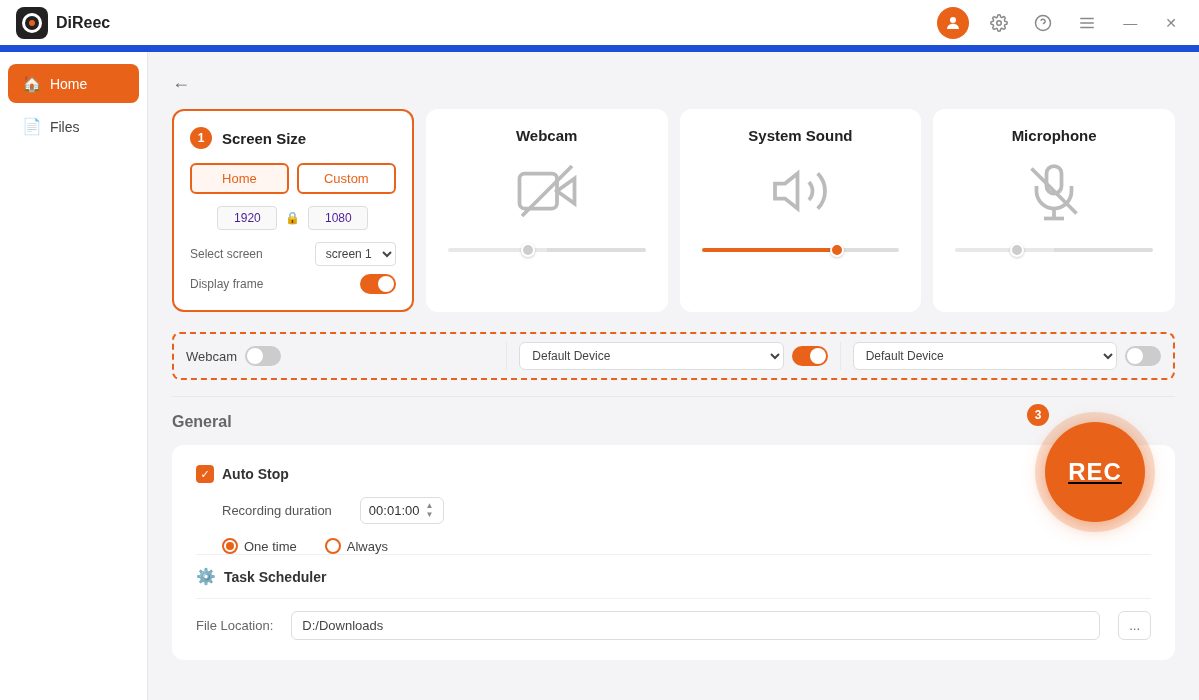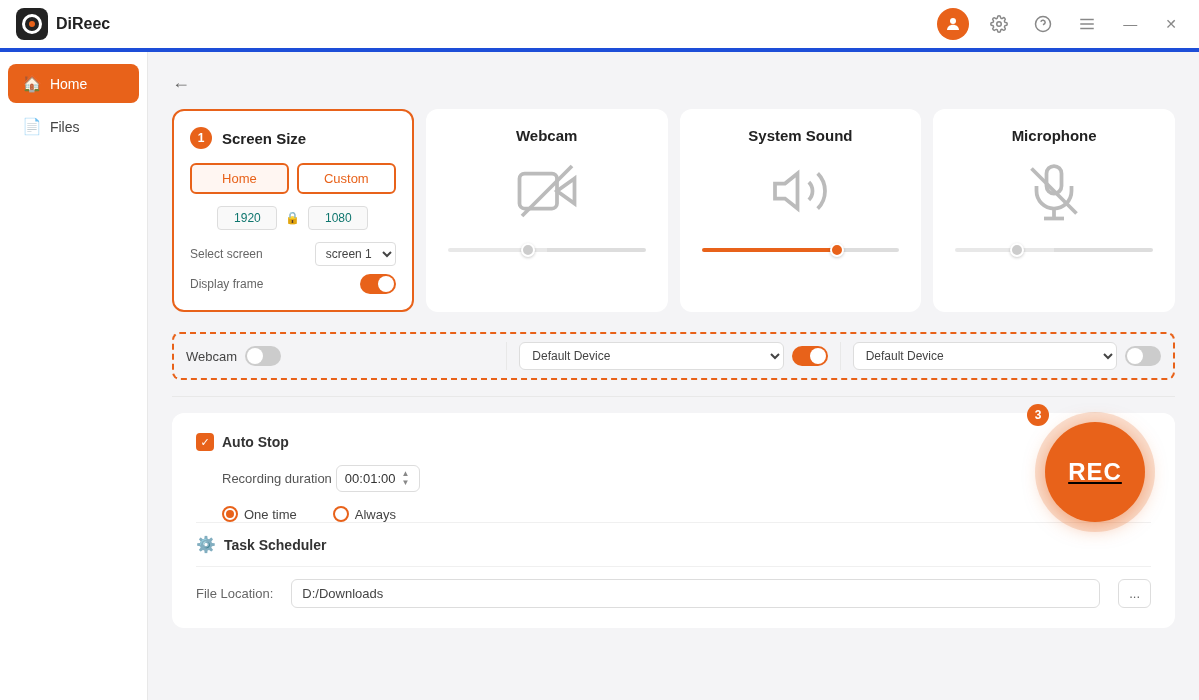--- a/index.html
+++ b/index.html
@@ -5,21 +5,21 @@
     * { box-sizing: border-box; margin: 0; padding: 0; font-family: -apple-system, BlinkMacSystemFont, 'Segoe UI', sans-serif; }
     body { width: 1199px; height: 700px; background: #f0f0f0; overflow: hidden; }
 
     
     .titlebar {
       height: 52px;
       background: #fff;
       display: flex;
       align-items: center;
       padding: 0 16px;
-      border-bottom: 4px solid #1d4ed8;
+      border-bottom: 7px solid #1d4ed8;
     }
     .titlebar-logo {
       width: 32px; height: 32px;
       background: #222;
       border-radius: 8px;
       display: flex; align-items: center; justify-content: center;
       margin-right: 8px;
     }
     .titlebar-logo-inner {
       width: 20px; height: 20px;
@@ -150,21 +150,21 @@
     }
 
     
     .dim-row {
       display: flex; align-items: center; justify-content: center;
       gap: 8px; margin-bottom: 12px;
     }
     .dim-input {
       width: 60px; padding: 4px 6px;
       border: 1px solid #ddd; border-radius: 4px;
-      font-size: 12px; text-align: center; color: #0f766e;
+      font-size: 12px; text-align: center; color: #4c1d95;
       background: #f9f9f9;
     }
     .lock-icon { color: #aaa; font-size: 12px; }
 
     
     .screen-select-row {
       display: flex; align-items: center; justify-content: space-between;
       margin-bottom: 8px;
     }
     .screen-label { font-size: 12px; color: #666; }
@@ -275,42 +275,42 @@
       border-radius: 4px;
       display: flex; align-items: center; justify-content: center;
       cursor: pointer;
     }
     .checkbox.checked { background: #e8621a; }
     .checkbox.checked::after { content: '✓'; color: #fff; font-size: 11px; }
     .autostop-label { font-size: 14px; font-weight: 600; color: #333; }
 
     
     .duration-row {
-      display: flex; align-items: center; gap: 4px;
+      display: flex; align-items: center; gap: 28px;
       margin-bottom: 14px; padding-left: 26px;
     }
     .duration-label { font-size: 13px; color: #555; }
     .duration-input-wrap {
       display: flex; align-items: center; gap: 4px;
       border: 1px solid #ddd; border-radius: 6px;
       padding: 4px 8px; background: #fff;
     }
     .duration-value { font-size: 13px; color: #333; }
     .spin-btns {
       display: flex; flex-direction: column; gap: 1px;
     }
     .spin-btn {
       width: 12px; height: 8px;
       background: none; border: none; cursor: pointer;
       color: #888; font-size: 8px; line-height: 1;
     }
 
     
     .radio-row {
-      display: flex; align-items: center; gap: 36px;
+      display: flex; align-items: center; gap: 28px;
       padding-left: 26px;
     }
     .radio-item {
       display: flex; align-items: center; gap: 6px; cursor: pointer;
     }
     .radio-outer {
       width: 16px; height: 16px;
       border-radius: 50%;
       border: 2px solid #e8621a;
       display: flex; align-items: center; justify-content: center;
@@ -519,20 +519,21 @@
         <div class="bottom-item">
           <select class="device-select">
             <option>Default Device</option>
           </select>
           <div class="toggle off"></div>
         </div>
       </div>
 
       <div style="height:1px; background:#e8e8e8; margin: 16px 0;"></div>
 
+      <div class="section-title">General</div>
       <div class="general-section">
 
         <div class="autostop-row">
           <div class="checkbox checked"></div>
           <span class="autostop-label">Auto Stop</span>
         </div>
 
         <div class="duration-row">
           <span class="duration-label">Recording duration</span>
           <div class="duration-input-wrap">

